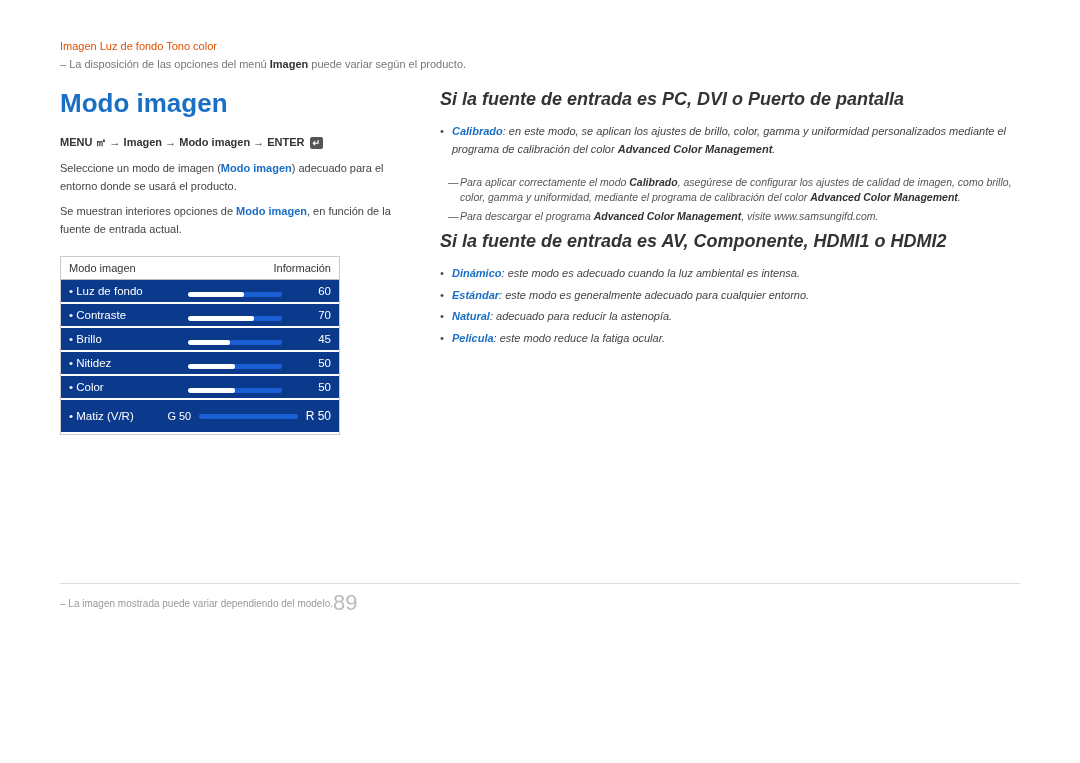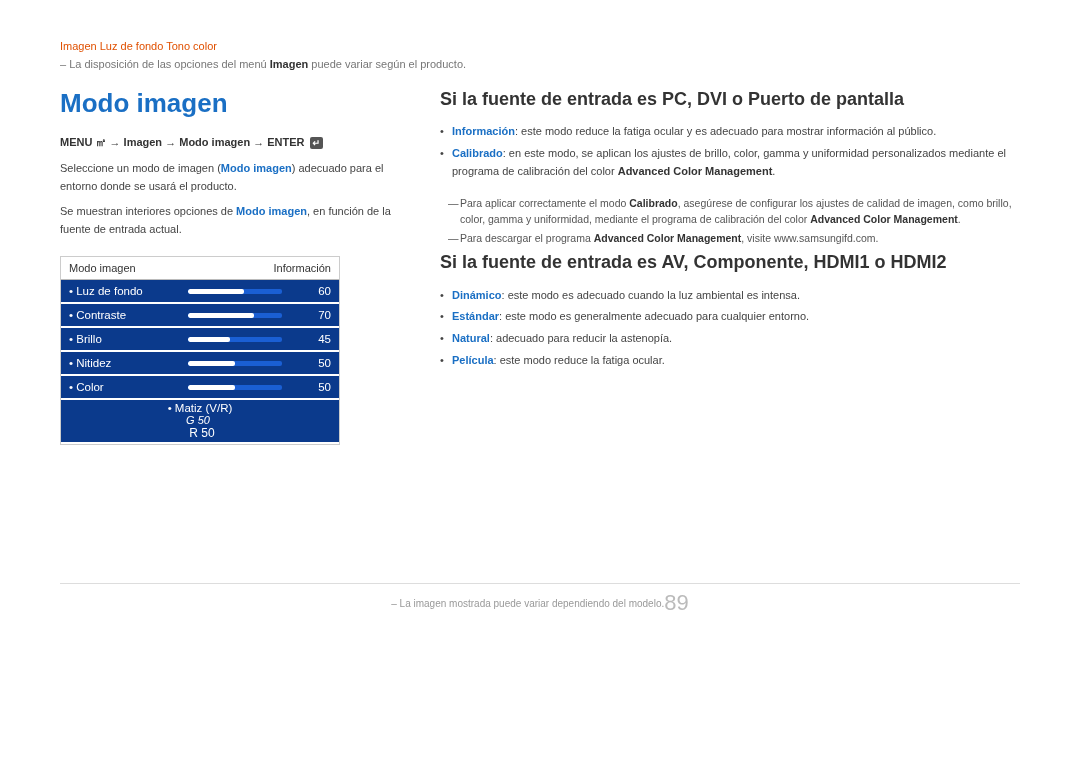--- a/index.html
+++ b/index.html
@@ -102,21 +102,21 @@
     }
     .menu-table-header .col-right {
       width: 90px;
       padding: 5px 8px;
       font-size: 11px;
       color: #333;
       text-align: right;
     }
     .menu-row {
       display: flex;
-      align-items: center;
+      align-items: flex-end;
       background: #0b3a8c;
       color: #fff;
       padding: 5px 8px;
       margin-bottom: 2px;
       font-size: 11.5px;
       position: relative;
       gap: 19px;
     }
     .menu-row .row-label {
       flex: 1;
@@ -140,39 +140,39 @@
       font-size: 11.5px;
       color: #fff;
       width: 24px;
       text-align: right;
     }
     .menu-row-matiz {
       display: flex;
       align-items: center;
       background: #0b3a8c;
       color: #fff;
-      padding: 2px 8px;
+      padding: 9px 8px;
       margin-bottom: 2px;
       font-size: 11.5px;
-      flex-direction: column;
     }
     .menu-row-matiz .row-label { color: #fff; flex: 1; }
-    .menu-row-matiz .g-val { color: #fff; font-size: 11px; margin-right: 4px; font-style: italic; }
+    .menu-row-matiz .g-val { color: #fff; font-size: 11px; margin-right: 4px; }
     .menu-row-matiz .bar-mid {
       flex: 1;
       height: 5px;
       background: #1a5fd4;
       border-radius: 2px;
       margin: 0 4px;
     }
     .menu-row-matiz .r-val { color: #fff; font-size: 12px; margin-left: 4px; }
 
     
     .right-col {
       flex: 1;
+      font-style: italic;
     }
     .section-heading {
       font-size: 18px;
       font-weight: bold;
       color: #333;
       margin-bottom: 12px;
       line-height: 1.3;
     }
     .bullet-list {
       list-style: none;
@@ -227,21 +227,21 @@
     }
     
     .footer {
       position: absolute;
       bottom: 28px;
       left: 60px;
       right: 60px;
       border-top: 1px solid #ddd;
       padding-top: 6px;
       display: flex;
-      justify-content: center;
+      justify-content: flex-start;
       align-items: center;
     }
     .footer-note {
       font-size: 10px;
       color: #999;
     }
     .page-number {
       font-size: 22px;
       color: #bbb;
       font-weight: 300;
@@ -330,23 +330,20 @@
 
       </div>
     </div>
 
     <div class="right-col">
 
       <h2 class="section-heading">Si la fuente de entrada es PC, DVI o Puerto de pantalla</h2>
 
       <ul class="bullet-list">
         <li>
-          <span class="term">Información</span><span>: este modo reduce la fatiga ocular y es adecuado para mostrar información al público.</span>
-        </li>
-        <li>
           <span class="term">Calibrado</span><span>: en este modo, se aplican los ajustes de brillo, color, gamma y uniformidad personalizados mediante el programa de calibración del color </span><span class="term-plain">Advanced Color Management</span><span>.</span>
         </li>
       </ul>
 
       <div class="sub-note">
         Para aplicar correctamente el modo <span class="bold-term">Calibrado</span>, asegúrese de configurar los ajustes de calidad de imagen, como brillo, color, gamma y uniformidad, mediante el programa de calibración del color <span class="bold-term">Advanced Color Management</span>.
       </div>
       <div class="sub-note">
         Para descargar el programa <span class="bold-term">Advanced Color Management</span>, visite www.samsungifd.com.
       </div>

